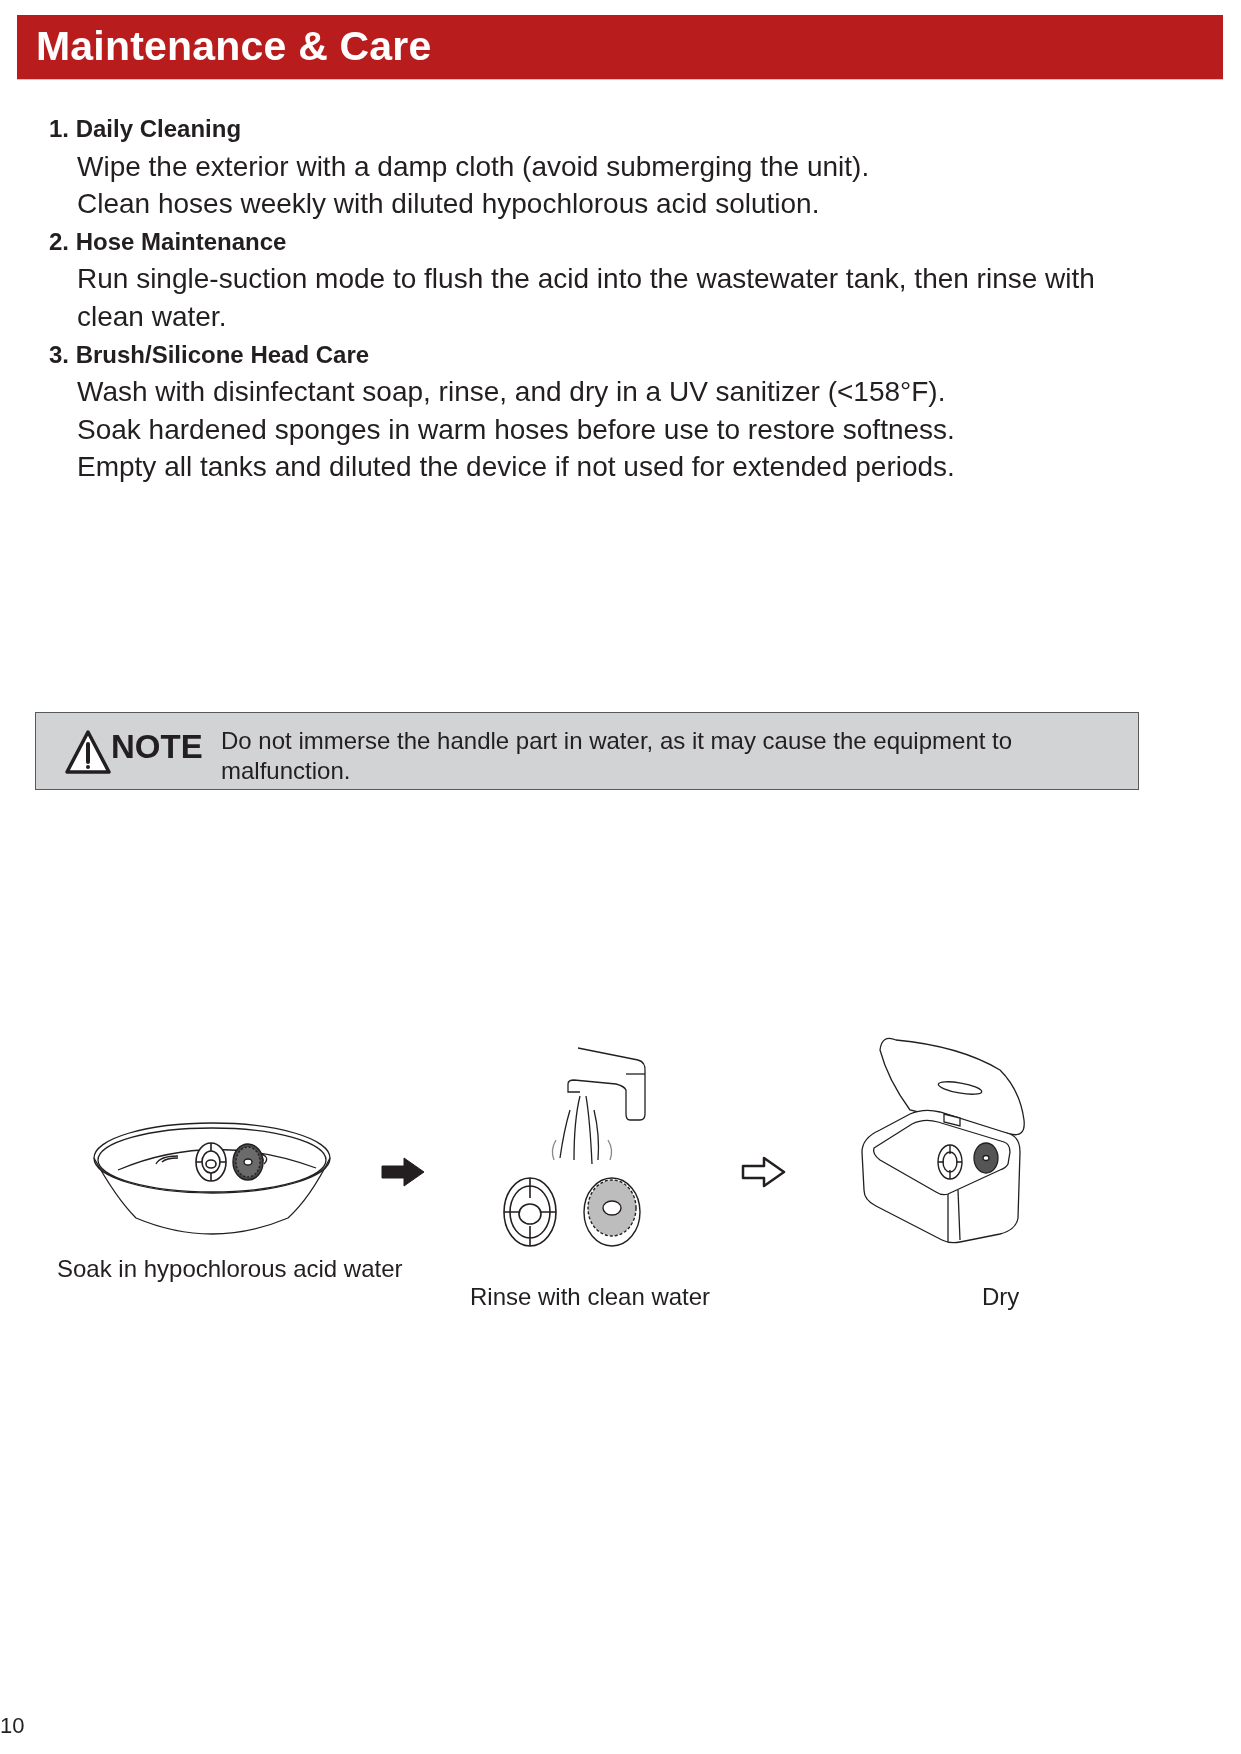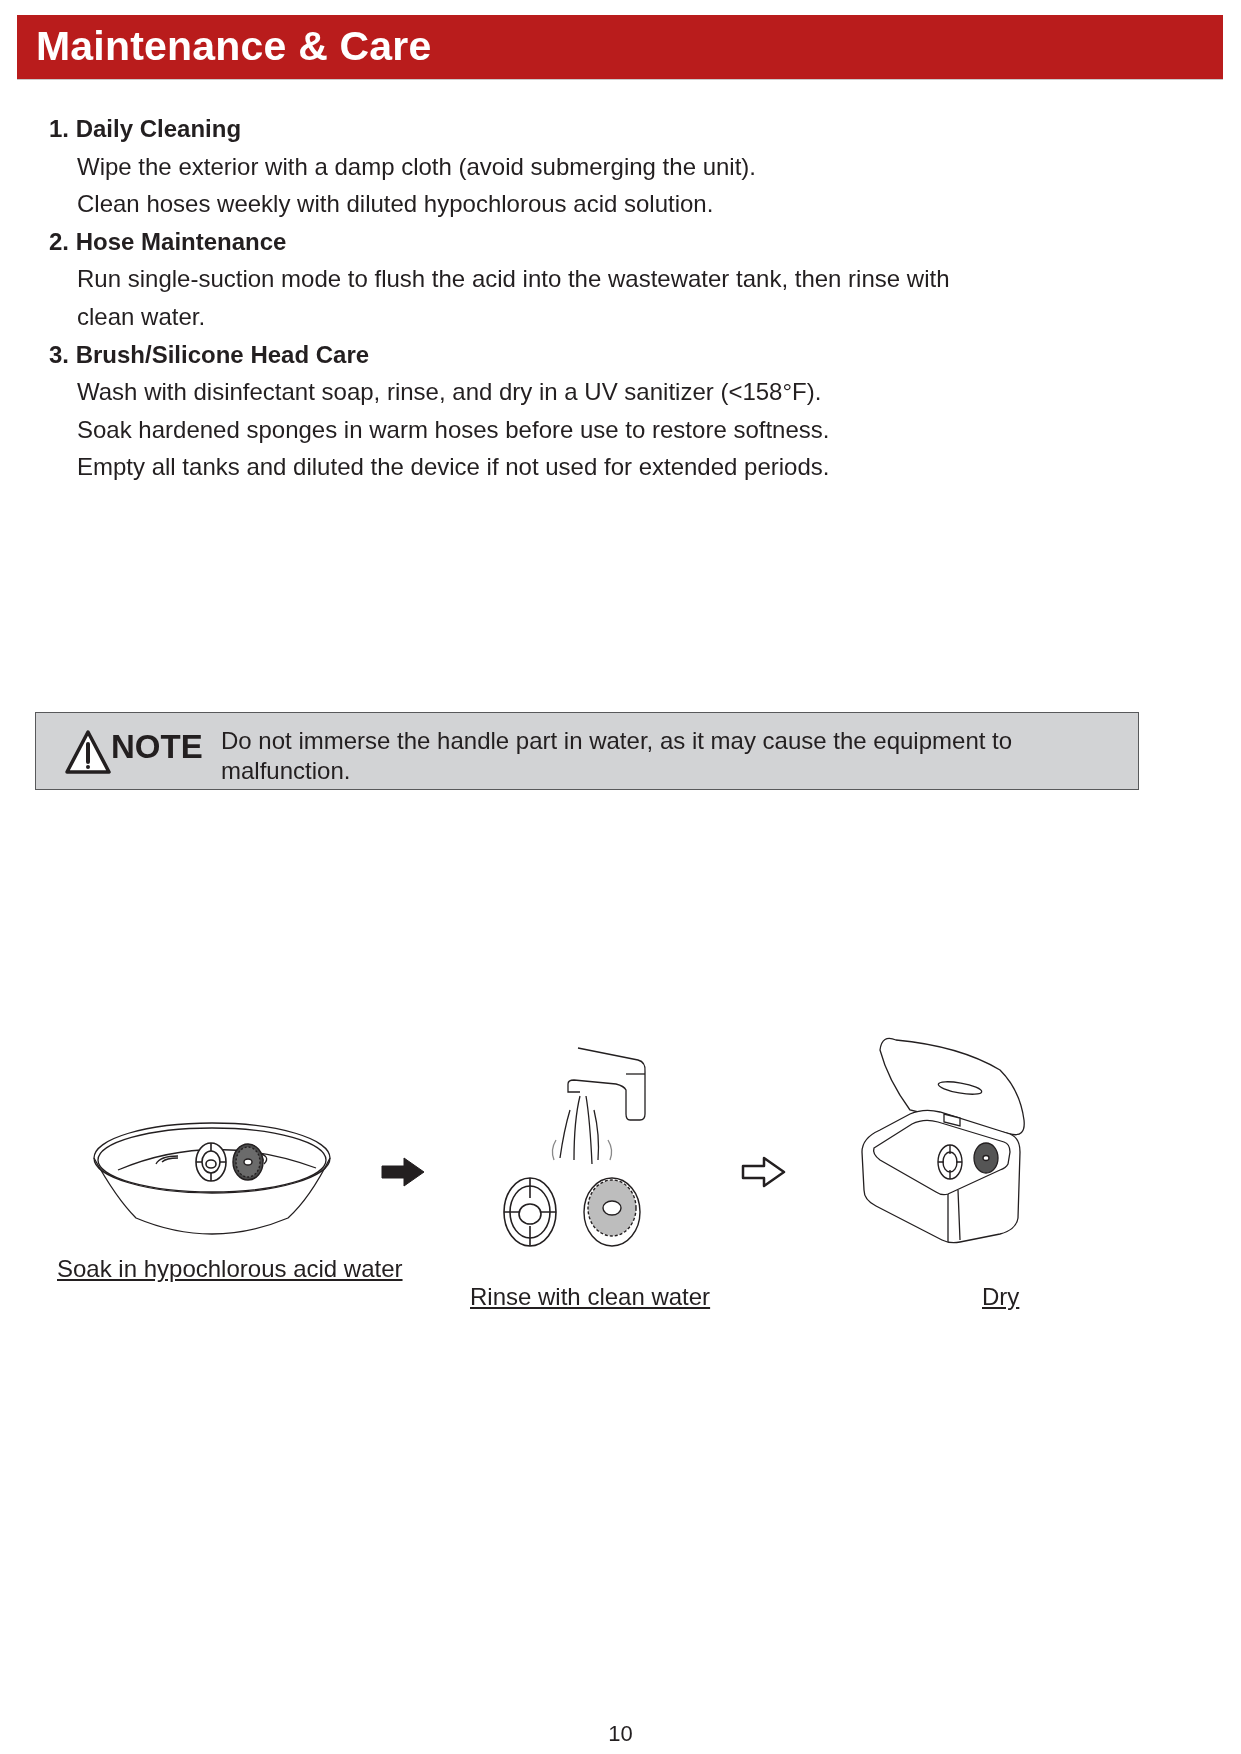--- a/index.html
+++ b/index.html
@@ -4,29 +4,29 @@
 <style>
   html, body { margin: 0; padding: 0; background: #ffffff; }
   body { width: 1241px; height: 1754px; position: relative; overflow: hidden;
          font-family: "Liberation Sans", sans-serif; color: #231f20; }
   .header-bar { position: absolute; left: 17px; top: 15px; width: 1206px; height: 64px;
                 background: #b91c1c; border-bottom: 1px solid #c9c9c9; }
   .header-title { position: absolute; left: 19px; top: 8px; font-size: 41px; font-weight: bold;
                   color: #ffffff; letter-spacing: 0.2px; }
   .section-list { position: absolute; left: 49px; top: 110px; width: 1100px; }
   .section-heading { font-size: 24px; font-weight: bold; height: 37.6px; line-height: 37.6px; }
-  .section-line { font-size: 24px; padding-left: 28px; height: 37.6px; line-height: 37.6px; }
+  .section-line { font-size: 28px; padding-left: 28px; height: 37.6px; line-height: 37.6px; }
   .note-box { position: absolute; left: 35px; top: 712px; width: 1104px; height: 78px;
               background: #d2d3d5; border: 1.5px solid #58595b; box-sizing: border-box; }
   .note-icon { position: absolute; left: 28px; top: 16px; width: 48px; height: 46px; }
   .note-label { position: absolute; left: 75px; top: 15px; font-size: 33px; font-weight: bold; color:#231f20; }
   .note-text { position: absolute; left: 185px; top: 13px; width: 880px; font-size: 24px; line-height: 30px; }
   .illus { position: absolute; }
-  .caption { position: absolute; font-size: 24px; white-space: nowrap; text-decoration: underline; }
-  .page-number { position: absolute; left: 0; width: 1241px; top: 1713px; text-align: center; font-size: 22px; margin-top: 8px; }
+  .caption { position: absolute; font-size: 24px; white-space: nowrap; }
+  .page-number { position: absolute; left: 0; width: 1241px; top: 1713px; text-align: left; font-size: 22px; }
   svg * { vector-effect: non-scaling-stroke; }
 </style>
 </head>
 <body>
 
 <div class="header-bar">
   <div class="header-title">Maintenance &amp; Care</div>
 </div>
 
 <div class="section-list">

